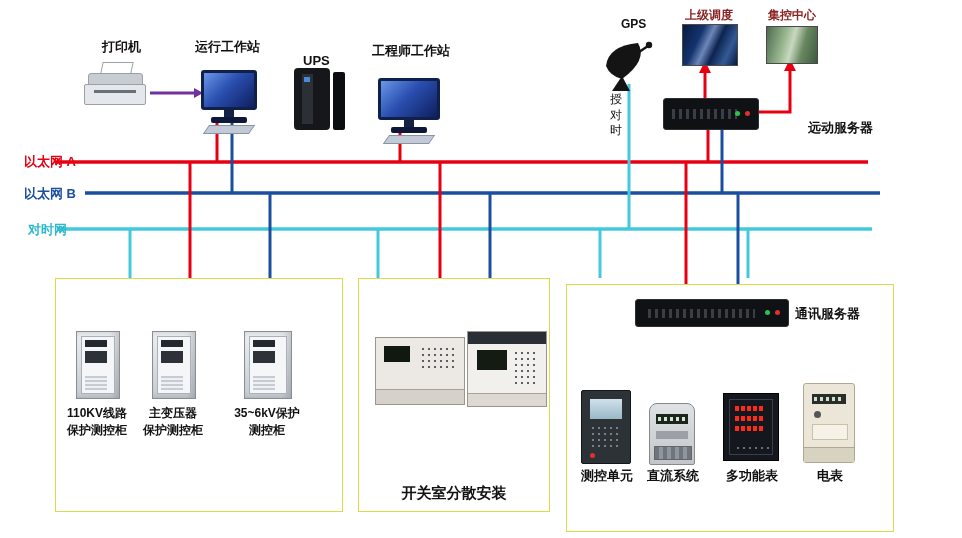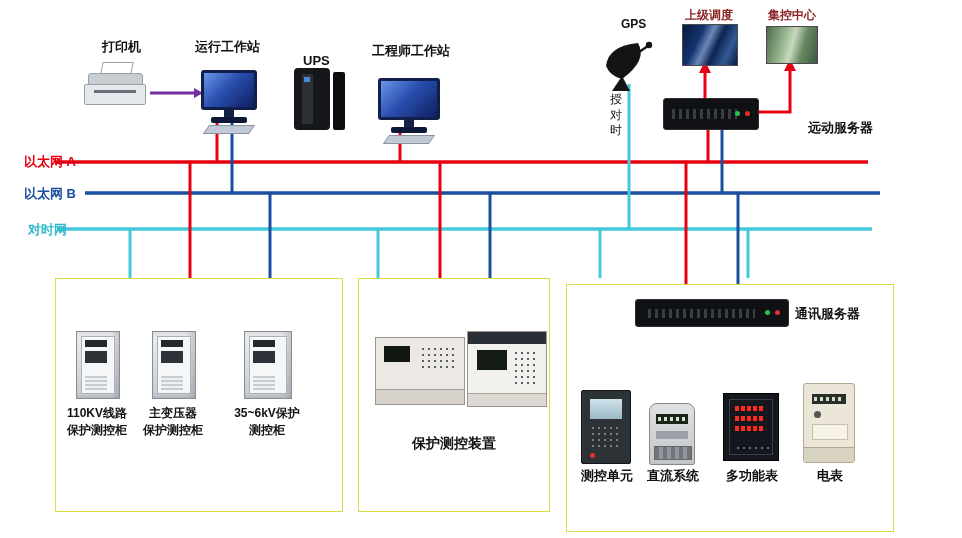--- a/index.html
+++ b/index.html
@@ -238,21 +238,21 @@
       <div class="pa-screen"></div>
       <div class="pa-btns dotgrid"></div>
       <div class="pa-base"></div>
     </div>
     <div class="prot-b" style="left:108px;top:52px">
       <div class="pb-band"></div>
       <div class="pb-screen"></div>
       <div class="pb-btns dotgrid"></div>
       <div class="pb-base"></div>
     </div>
-    <div class="wide-label" style="left:0;right:0;top:156px">保护测控装置</div>
+    <div class="zone-title">开关室分散安装</div>
   </div>
 
   <div class="zone" style="left:566px;top:284px;width:326px;height:246px">
     <div class="rack" style="position:absolute;left:68px;top:14px;width:152px;height:26px">
       <div class="rack-face"></div>
       <div class="rack-led"></div>
     </div>
     <div class="lbl" style="left:228px;top:20px">通讯服务器</div>
 
     <div class="mcu" style="left:14px;top:105px">

